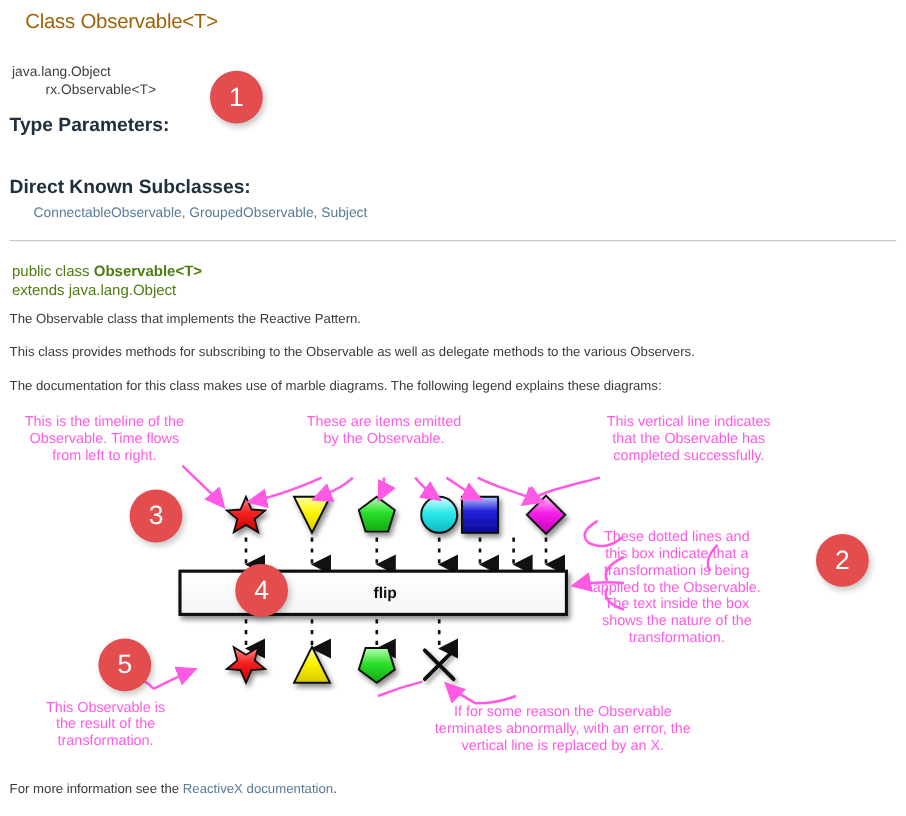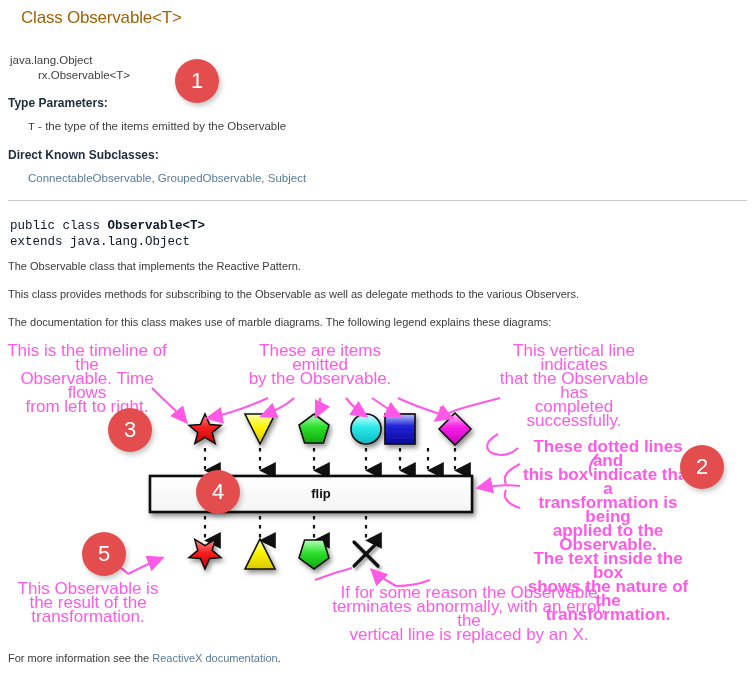--- a/index.html
+++ b/index.html
@@ -20,51 +20,51 @@
     letter-spacing:-0.2px;
     margin-left:13px;
   }
   .inherit{
     position:absolute;left:10px;top:53px;
     font-size:11.5px;line-height:15px;color:#3f3f3f;
   }
   .inherit .l2{display:block;padding-left:28px;}
 
   .sec-head{
-    position:absolute;font-size:12px;font-weight:bold;color:#21303f;
+    position:absolute;font-size:16px;font-weight:bold;color:#21303f;
   }
   .sec-body{
     position:absolute;font-size:11.5px;color:#3f3f3f;
   }
   .mono{font-family:"Liberation Mono",monospace;}
   .lnk{color:#5a7a99;}
 
   hr.rule{
     position:absolute;left:8px;width:739px;height:0;
     border:0;border-top:1px solid #c9c9c9;margin:0;
   }
 
   .codeblock{
     position:absolute;left:10px;top:218px;
-    font-family:Liberation Mono, monospace;
-    font-size:12.5px;line-height:16px;color:#0f172a;
+    font-family:Liberation Sans, sans-serif;
+    font-size:12.5px;line-height:16px;color:#4d7c0f;
     white-space:pre;
   }
   .codeblock b{font-weight:bold;}
 
   .para{
     position:absolute;left:8px;
     font-size:11px;color:#3a3a3a;
   }
 
   
   .anno{
     position:absolute;
     color:#ff5ae5;
-    font-size:17px;
+    font-size:12px;
     line-height:14px;
     text-align:center;
     font-family:"Liberation Sans",sans-serif;
   }
 
   
   .badge{
     position:absolute;width:44px;height:44px;border-radius:50%;
     background:#e44d4d;
     color:#ffffff;
@@ -86,24 +86,20 @@
 <div class="page">
 
   <div class="jd-title">Class Observable&lt;T&gt;</div>
 
   <div class="inherit">
     <span>java.lang.Object</span>
     <span class="l2">rx.Observable&lt;T&gt;</span>
   </div>
 
   <div class="sec-head" style="left:8px;top:96px;">Type Parameters:</div>
-  <div class="sec-body" style="left:28px;top:120px;">
-    <span class="mono">T</span>
-    <span>- the type of the items emitted by the Observable</span>
-  </div>
 
   <div class="sec-head" style="left:8px;top:148px;">Direct Known Subclasses:</div>
   <div class="sec-body lnk" style="left:28px;top:172px;text-align:right;">ConnectableObservable, GroupedObservable, Subject</div>
 
   <hr class="rule" style="top:200px;">
 
   <div class="codeblock"><span>public class </span><b>Observable&lt;T&gt;</b>
 <span>extends java.lang.Object</span></div>
 
   <div class="para" style="top:260px;">The Observable class that implements the Reactive Pattern.</div>
@@ -265,21 +261,21 @@
 Observable. Time flows
 from left to right.</div>
 
     <div class="anno" style="left:236px;top:8px;width:168px;white-space:pre-line;">These are items emitted
 by the Observable.</div>
 
     <div class="anno" style="left:486px;top:8px;width:176px;white-space:pre-line;">This vertical line indicates
 that the Observable has
 completed successfully.</div>
 
-    <div class="anno" style="left:520px;top:104px;width:176px;white-space:pre-line;font-weight:bold;">These dotted lines and
+    <div class="anno" style="left:476px;top:104px;width:176px;white-space:pre-line;">These dotted lines and
 this box indicate that a
 transformation is being
 applied to the Observable.
 The text inside the box
 shows the nature of the
 transformation.</div>
 
     <div class="anno" style="left:16px;top:246px;width:144px;white-space:pre-line;">This Observable is
 the result of the
 transformation.</div>

